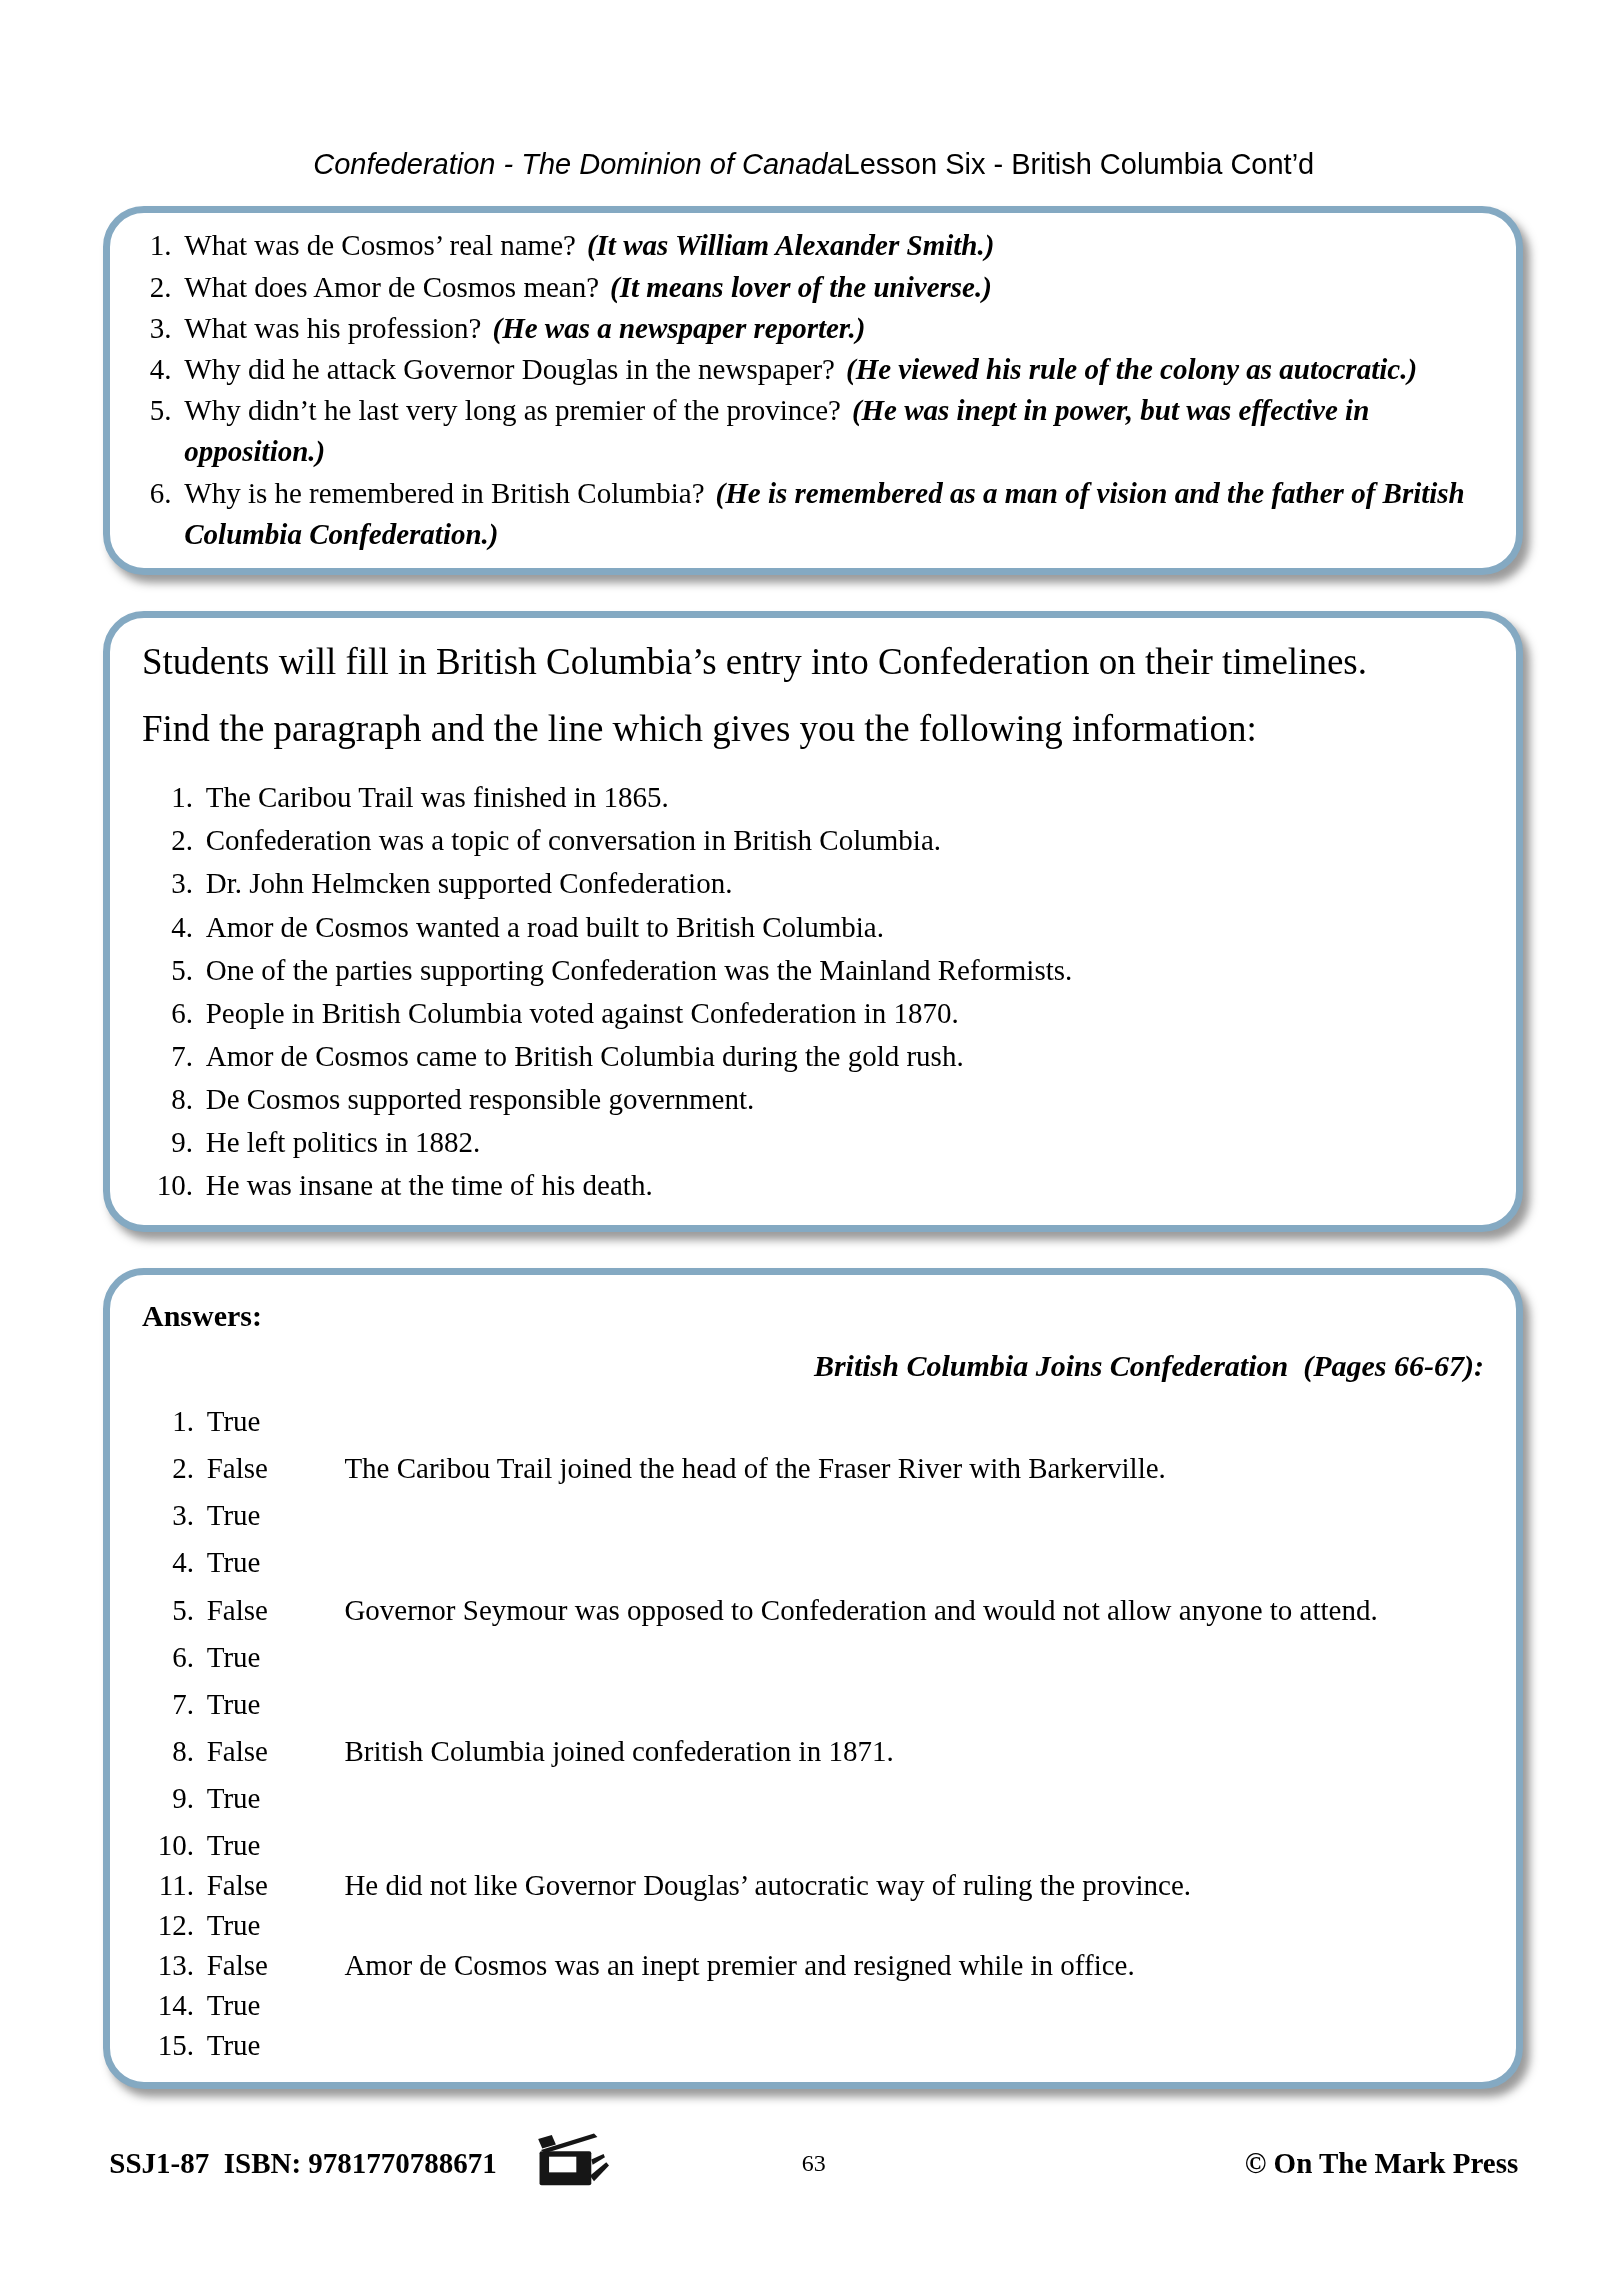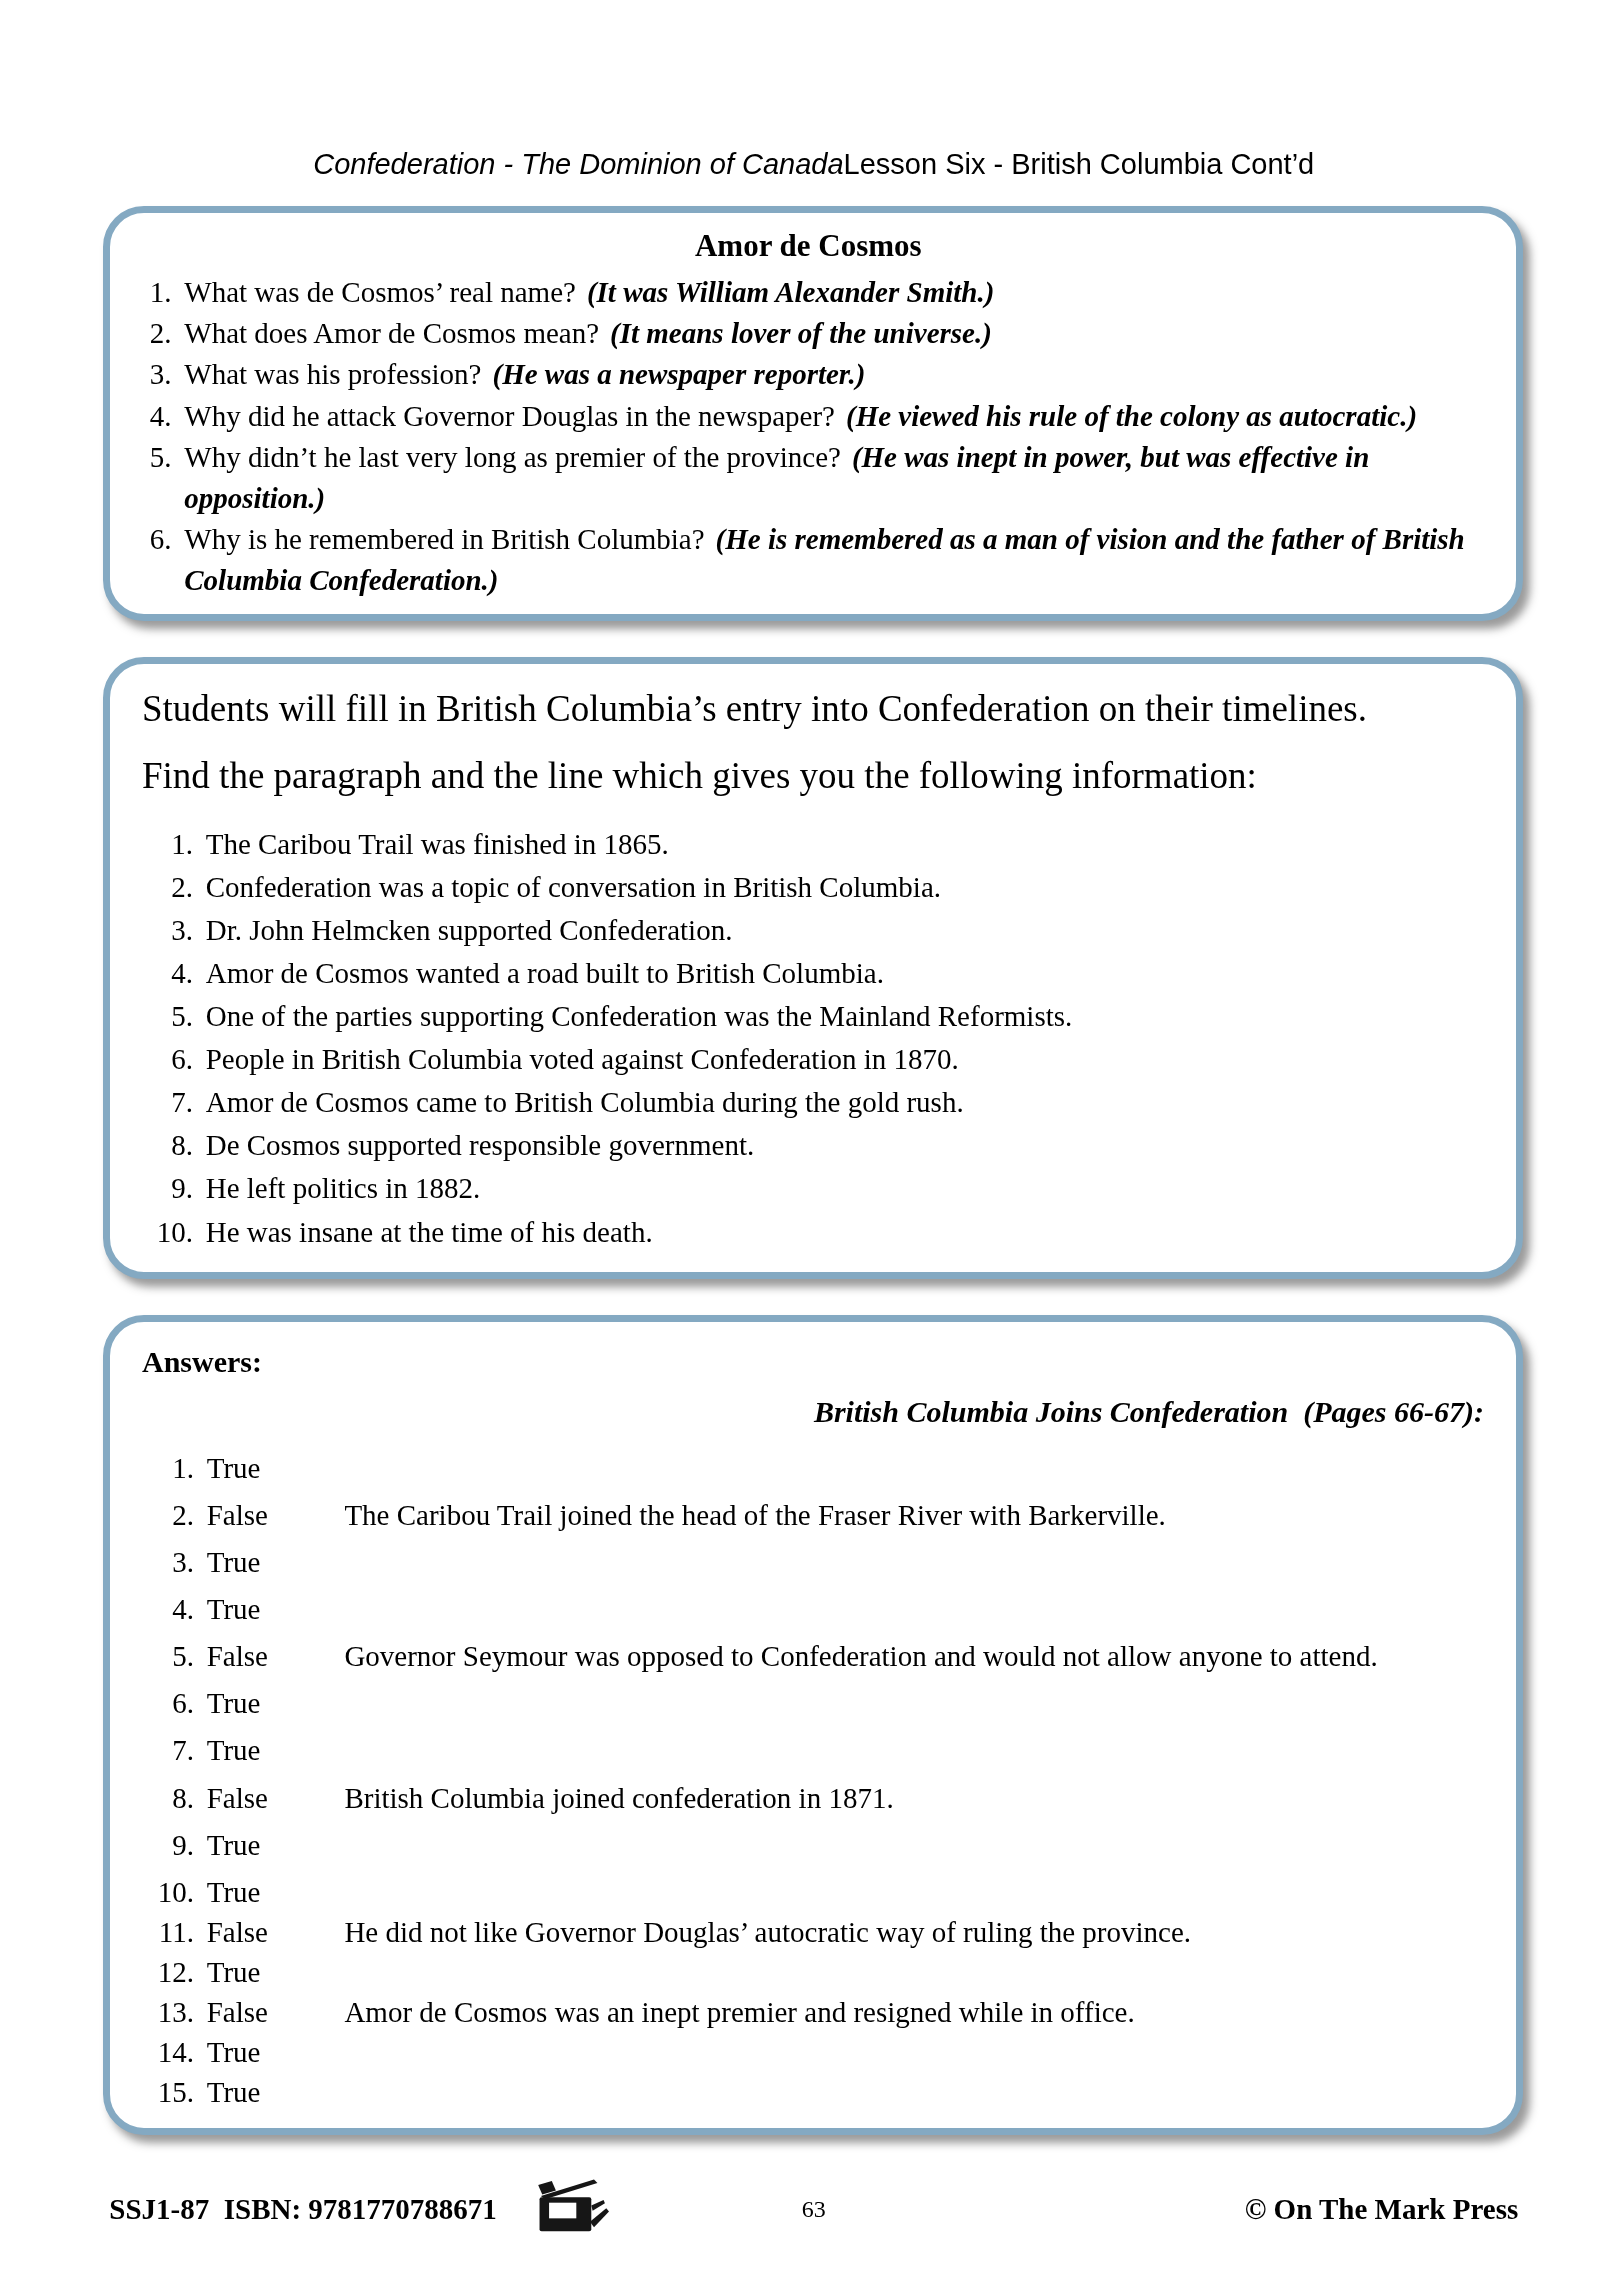--- a/index.html
+++ b/index.html
@@ -100,21 +100,20 @@
 
 <div class="page">
 
   <div class="header">
     <span class="header-left">Confederation - The Dominion of Canada</span>
     <span class="header-right">Lesson Six - British Columbia Cont’d</span>
   </div>
 
   <div class="panel">
     <div class="panel-inner">
-      <div class="panel-title">Amor de Cosmos</div>
       <div class="qlist">
 
         <div class="qrow">
           <span class="num">1.</span>
           <span><span>What was de Cosmos’ real name?</span><span class="answer">(It was William Alexander Smith.)</span></span>
         </div>
         <div class="qrow">
           <span class="num">2.</span>
           <span><span>What does Amor de Cosmos mean?</span><span class="answer">(It means lover of the universe.)</span></span>
         </div>

